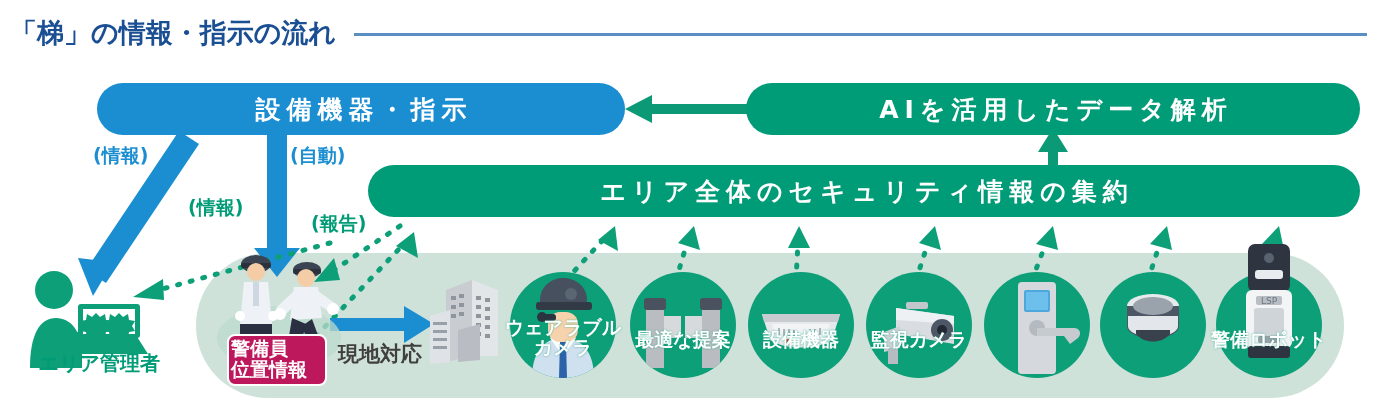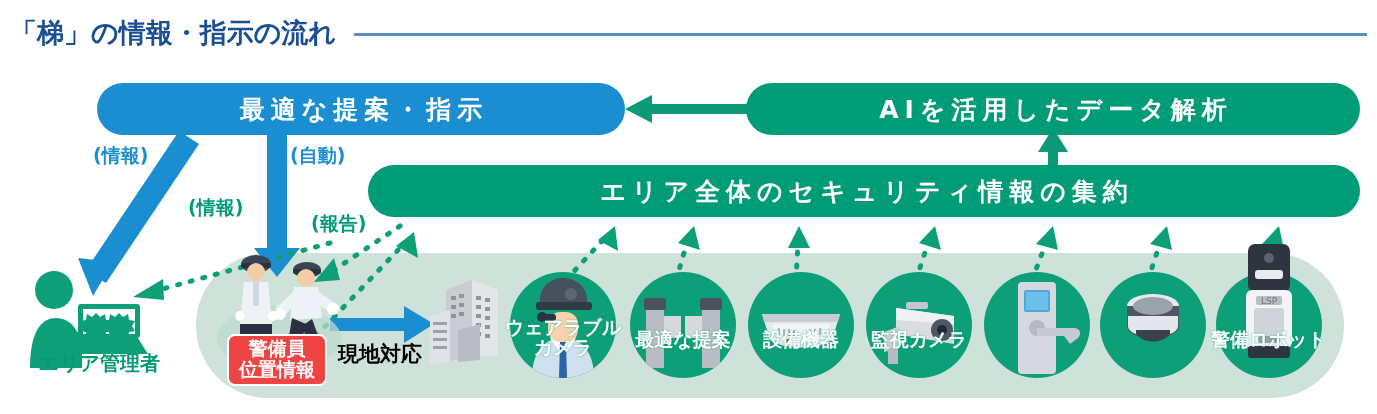--- a/index.html
+++ b/index.html
@@ -60,28 +60,28 @@
   .manager{position:absolute;left:22px;top:268px;width:130px;height:100px;}
   .manager-label{
     position:absolute;left:20px;top:350px;width:140px;text-align:right;
     color:#009b77;font-size:20px;font-weight:bold;white-space:nowrap;
   }
 
   
   .guards{position:absolute;left:214px;top:246px;width:130px;height:120px;}
   .guard-label{
     position:absolute;left:227px;top:334px;width:100px;
-    background:#ef4444;border:2px solid #ffffff;border-radius:8px;
-    color:#ffffff;font-size:19px;font-weight:bold;text-align:center;
+    background:#be185d;border:2px solid #ffffff;border-radius:8px;
+    color:#ffffff;font-size:19px;font-weight:bold;text-align:left;
     line-height:1.12;padding:2px 2px 3px 2px;box-sizing:border-box;
   }
 
   
   .genchi{
-    position:absolute;left:338px;top:340px;color:#000000;
+    position:absolute;left:338px;top:340px;color:#404040;
     font-size:21px;font-weight:bold;white-space:nowrap;
   }
 
   
   .building{position:absolute;left:428px;top:272px;width:86px;height:92px;}
 
   
   .icon-node{position:absolute;width:106px;height:106px;}
   .icon-circle{
     position:absolute;left:0;top:0;width:106px;height:106px;border-radius:50%;
@@ -177,21 +177,21 @@
     <g>
       <line x1="1148" y1="280" x2="1160" y2="243" stroke="#0d9f78" stroke-width="5" stroke-dasharray="2 11" stroke-linecap="round"></line>
       <polygon points="1167,226 1172,250 1150,244" fill="#0d9f78"></polygon>
     </g>
     <g>
       <line x1="1262" y1="280" x2="1272" y2="243" stroke="#0d9f78" stroke-width="5" stroke-dasharray="2 11" stroke-linecap="round"></line>
       <polygon points="1279,226 1284,250 1262,244" fill="#0d9f78"></polygon>
     </g>
   </svg>
 
-  <div class="banner banner-blue">最適な提案・指示</div>
+  <div class="banner banner-blue">設備機器・指示</div>
   <div class="banner banner-ai">AIを活用したデータ解析</div>
   <div class="banner banner-agg">エリア全体のセキュリティ情報の集約</div>
 
   <div class="note note-blue note-joho1">(情報)</div>
   <div class="note note-blue note-jido">(自動)</div>
   <div class="note note-green note-joho2">(情報)</div>
   <div class="note note-green note-hokoku">(報告)</div>
 
   <div class="manager">
     <svg viewBox="0 0 130 100" width="130" height="100">

